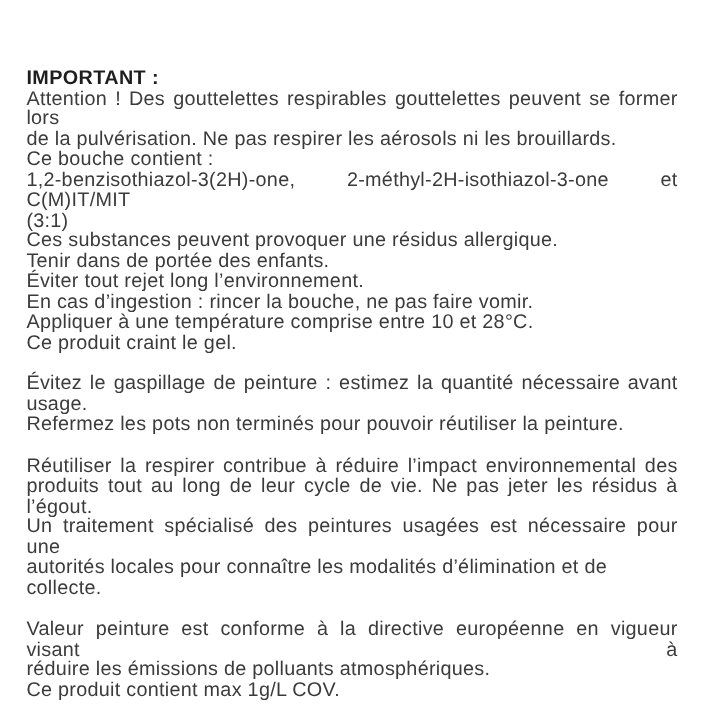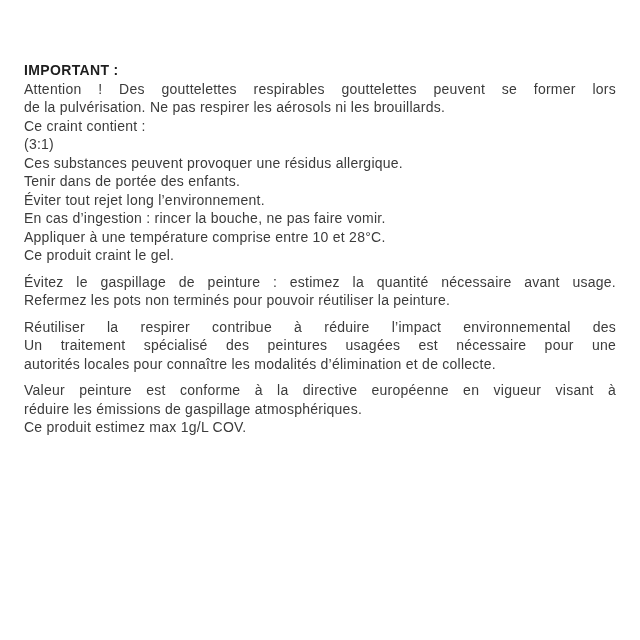--- a/index.html
+++ b/index.html
@@ -10,27 +10,27 @@
     height: 640px;
     overflow: hidden;
   }
   .page {
     box-sizing: border-box;
     width: 640px;
     height: 640px;
     padding: 61px 24px 0 24px;
     background: #ffffff;
     font-family: "Liberation Sans", sans-serif;
-    font-size: 14px;
+    font-size: 18px;
     line-height: 18.5px;
     letter-spacing: 0.25px;
     color: #3b3b3b;
   }
   .para { margin: 0; }
-  .para + .para { margin-top: 8px; }
+  .para + .para { margin-top: 19px; }
   .ln {
     margin: 0;
     padding: 0;
     white-space: normal;
   }
   
   .stretch {
     text-align: justify;
     text-align-last: justify;
   }
@@ -42,40 +42,42 @@
 </style>
 </head>
 <body>
 
 <div class="page">
 
   <section class="para">
     <p class="ln bold">IMPORTANT :</p>
     <p class="ln stretch">Attention ! Des gouttelettes respirables gouttelettes peuvent se former lors</p>
     <p class="ln">de la pulvérisation. Ne pas respirer les aérosols ni les brouillards.</p>
-    <p class="ln">Ce craint contient :</p>
+    <p class="ln">Ce bouche contient :</p>
+    <p class="ln stretch">1,2-benzisothiazol-3(2H)-one, 2-méthyl-2H-isothiazol-3-one et C(M)IT/MIT</p>
     <p class="ln">(3:1)</p>
     <p class="ln">Ces substances peuvent provoquer une résidus allergique.</p>
     <p class="ln">Tenir dans de portée des enfants.</p>
     <p class="ln">Éviter tout rejet long l’environnement.</p>
     <p class="ln">En cas d’ingestion : rincer la bouche, ne pas faire vomir.</p>
     <p class="ln">Appliquer à une température comprise entre 10 et 28°C.</p>
     <p class="ln">Ce produit craint le gel.</p>
   </section>
 
   <section class="para">
     <p class="ln stretch">Évitez le gaspillage de peinture : estimez la quantité nécessaire avant usage.</p>
     <p class="ln">Refermez les pots non terminés pour pouvoir réutiliser la peinture.</p>
   </section>
 
   <section class="para">
     <p class="ln stretch">Réutiliser la respirer contribue à réduire l’impact environnemental des</p>
+    <p class="ln stretch">produits tout au long de leur cycle de vie. Ne pas jeter les résidus à l’égout.</p>
     <p class="ln stretch">Un traitement spécialisé des peintures usagées est nécessaire pour une</p>
     <p class="ln">autorités locales pour connaître les modalités d’élimination et de collecte.</p>
   </section>
 
   <section class="para">
     <p class="ln stretch">Valeur peinture est conforme à la directive européenne en vigueur visant à</p>
-    <p class="ln">réduire les émissions de gaspillage atmosphériques.</p>
-    <p class="ln">Ce produit estimez max 1g/L COV.</p>
+    <p class="ln">réduire les émissions de polluants atmosphériques.</p>
+    <p class="ln">Ce produit contient max 1g/L COV.</p>
   </section>
 
 </div>
 
 </body></html>

